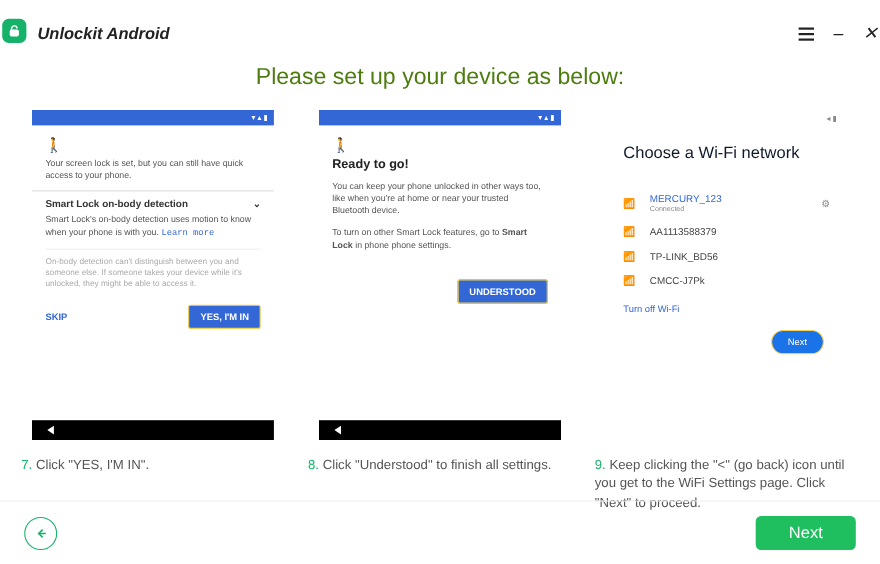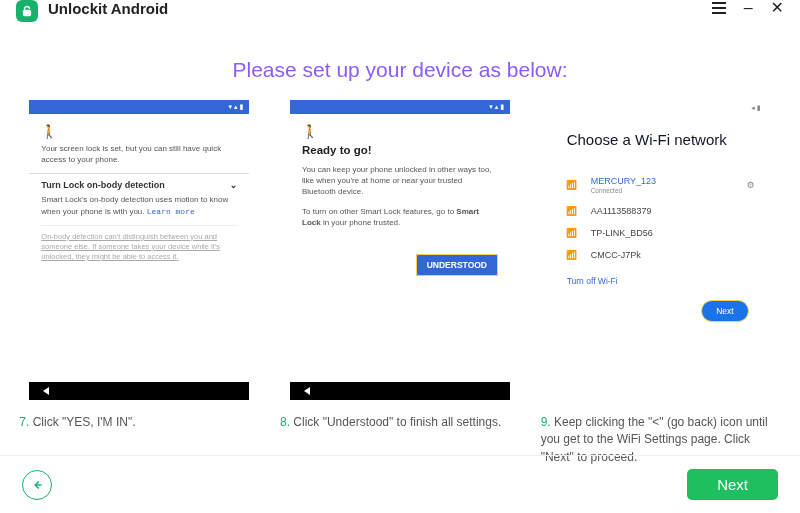--- a/index.html
+++ b/index.html
@@ -7,43 +7,44 @@
     font-family: -apple-system, "Segoe UI", Arial, sans-serif;
     background: #fff;
     width: 800px;
     height: 513px;
     overflow: hidden;
     position: relative;
   }
   .titlebar {
     height: 40px;
     display: flex;
-    align-items: flex-start;
-    padding: 0 16px;
+    align-items: flex-end;
+    padding: 0 2px;
     border-bottom: 1px solid #fff;
+    font-style: italic;
   }
   .app-logo {
     width: 22px; height: 22px;
     background: #17b26a;
     border-radius: 6px;
     display: flex; align-items: center; justify-content: center;
     margin-right: 10px;
   }
   .app-logo svg { width: 12px; height: 14px; }
   .app-title { font-size: 15px; font-weight: 600; color: #222; }
   .win-ctrls { margin-left: auto; display: flex; gap: 18px; align-items: center; color: #222; }
   .win-btn { cursor: pointer; font-size: 16px; line-height: 1; }
   .ham { display: flex; flex-direction: column; gap: 3px; cursor: pointer; }
   .ham span { width: 14px; height: 2px; background: #222; }
 
   .main-title {
     text-align: center;
     font-size: 21px;
     font-weight: 400;
-    color: #8b5cf6;
+    color: #4d7c0f;
     margin-top: 18px;
     margin-bottom: 18px;
   }
 
   .cols {
     display: flex;
     justify-content: space-between;
     padding: 0 16px;
     gap: 14px;
   }
@@ -64,21 +65,21 @@
     display:flex; justify-content:flex-end; align-items:center; padding-right:6px;
     color:#fff; font-size:7px; gap:3px;
   }
   .phone-pad { padding: 10px 12px; }
   .walk-icon { color: #3367d6; font-size: 13px; margin-bottom: 4px; }
   .ph-h1 { font-size: 11.5px; font-weight: 600; color: #222; line-height: 1.3; margin-bottom: 6px; }
   .ph-txt { font-size: 8px; color: #555; line-height: 1.4; margin-bottom: 8px; }
   .divline { border-top: 1px solid #ddd; margin: 6px -12px; }
   .ph-sub { font-size: 9px; font-weight: 600; margin-bottom: 4px; display:flex; justify-content:space-between; align-items:center; }
   .learn { color: #3367d6; font-family: Liberation Mono, monospace; }
-  .disclaim { font-size: 7.5px; color: #aaa; line-height: 1.35; padding-top:6px; border-top:1px solid #eee; margin-top:6px;text-decoration:underline; }
+  .disclaim { font-size: 7.5px; color: #aaa; line-height: 1.35; padding-top:6px; border-top:1px solid #eee; margin-top:6px; }
   .btnrow { display: flex; justify-content: space-between; align-items: center; margin-top: 14px; }
   .skip { color: #3367d6; font-size: 8.5px; font-weight: 600; }
   .bluebtn {
     background: #3367d6; color: #fff; font-size: 8.5px; font-weight: 600;
     padding: 5px 10px; border-radius: 2px; border: 1.5px solid #f4d054;
   }
   .bluebtn.noline { border: 1.5px solid transparent; }
   .navbar {
     height: 18px; background: #000; position: absolute; bottom: 0; left: 0; right: 0;
     display:flex; align-items:center; padding-left:14px;
@@ -162,47 +163,51 @@
 <div class="cols">
 
   <div class="col">
     <div class="phone">
       <div class="phone-topbar">▾ ▴ ▮</div>
       <div class="phone-pad">
         <div class="walk-icon">🚶</div>
         <div class="ph-txt">Your screen lock is set, but you can still have quick access to your phone.</div>
         <div class="divline"></div>
         <div class="ph-sub">
-          <span>Turn Lock on-body detection</span>
+          <span>Smart Lock on-body detection</span>
           <span>⌄</span>
         </div>
         <div class="ph-txt">
           <span>Smart Lock's on-body detection uses motion to know when your phone is with you.</span>
           <span class="learn">Learn more</span>
         </div>
         <div class="disclaim">On-body detection can't distinguish between you and someone else. If someone takes your device while it's unlocked, they might be able to access it.</div>
+        <div class="btnrow">
+          <span class="skip">SKIP</span>
+          <span class="bluebtn">YES, I'M IN</span>
+        </div>
       </div>
       <div class="navbar">
           <div class="tri"></div>
         </div>
     </div>
     <div class="caption">
       <span class="num">7.</span><span> Click "YES, I'M IN".</span>
     </div>
   </div>
 
   <div class="col">
     <div class="phone">
       <div class="phone-topbar">▾ ▴ ▮</div>
       <div class="phone-pad">
         <div class="walk-icon">🚶</div>
         <div class="ph-h1">Ready to go!</div>
         <div class="ph-txt">You can keep your phone unlocked in other ways too, like when you're at home or near your trusted Bluetooth device.</div>
         <div class="ph-txt">
-          <span>To turn on other Smart Lock features, go to </span><b>Smart Lock</b><span> in your phone trusted.</span>
+          <span>To turn on other Smart Lock features, go to </span><b>Smart Lock</b><span> in phone phone settings.</span>
         </div>
         <div style="text-align:right; margin-top:32px;">
           <span class="bluebtn noline" style="border-color:#f4d054">UNDERSTOOD</span>
         </div>
       </div>
       <div class="navbar">
           <div class="tri"></div>
         </div>
     </div>
     <div class="caption">

